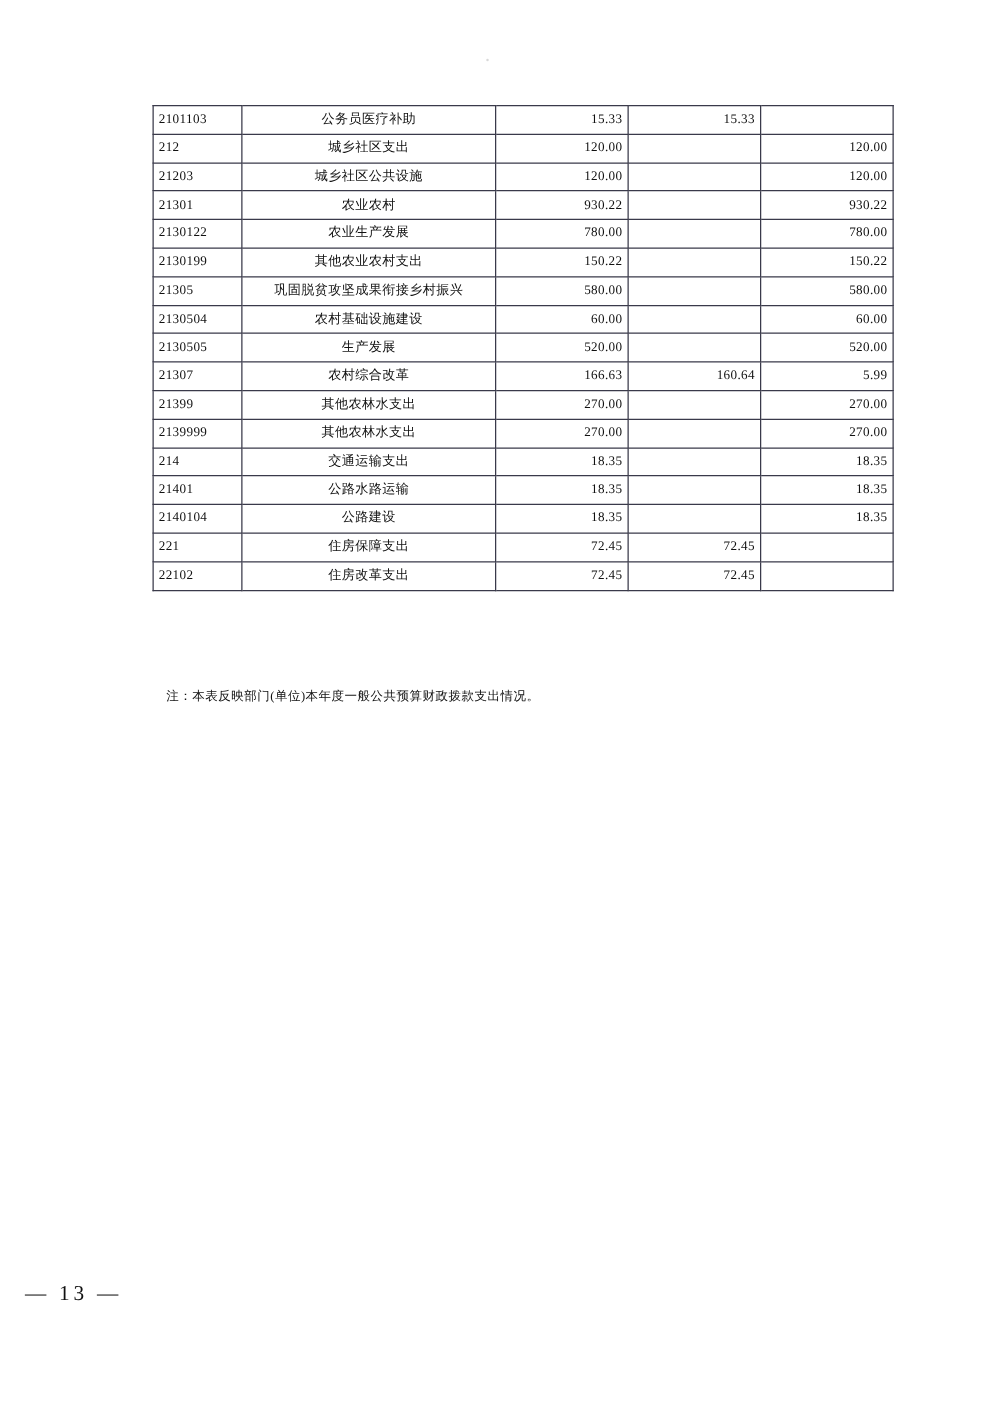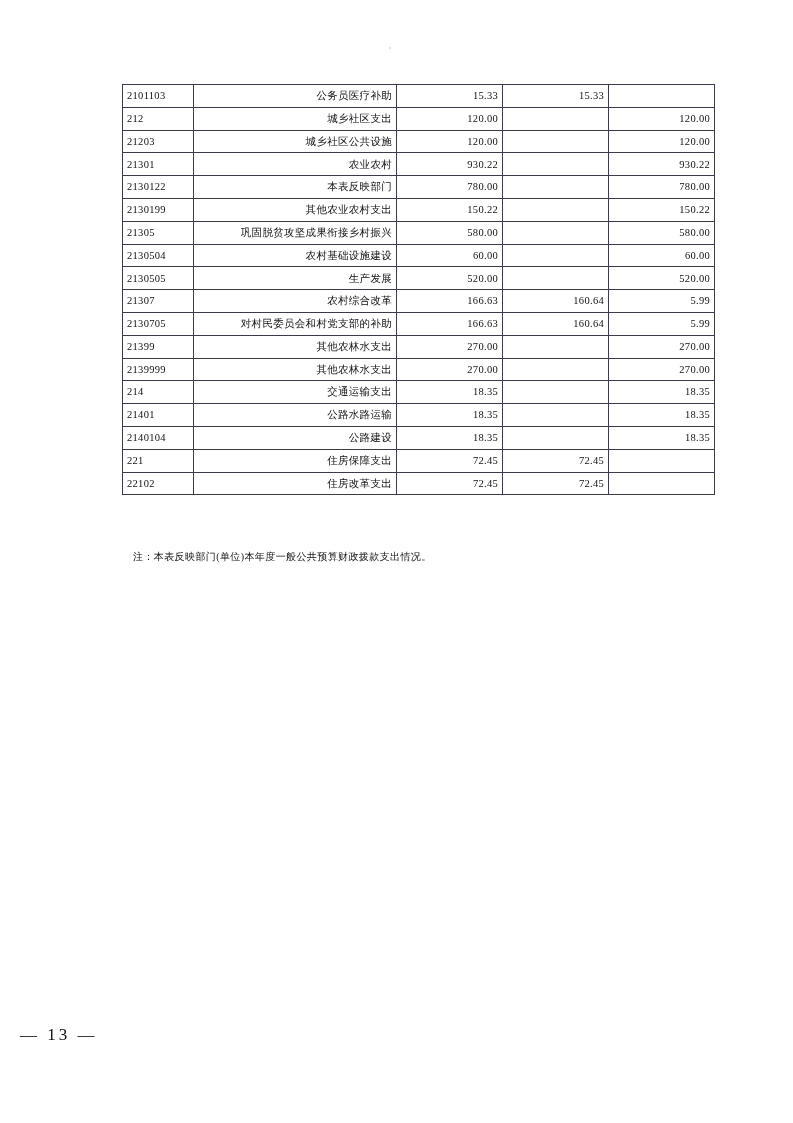--- a/index.html
+++ b/index.html
@@ -44,21 +44,21 @@
     letter-spacing: 0.3px;
     color: #111;
   }
   td.code {
     width: 62px;
     text-align: left;
     padding-left: 5px;
   }
   td.name {
     width: 194px;
-    text-align: right;
+    text-align: center;
     padding-left: 6px;
   }
   td.num {
     width: 97px;
     text-align: right;
     padding-right: 9px;
     font-family: "Liberation Serif", "DejaVu Serif", serif;
   }
   td.indent1 {
     padding-left: 16px;
@@ -123,21 +123,21 @@
           </tr>
           <tr>
             <td class="code">21301</td>
             <td class="name">农业农村</td>
             <td class="num">930.22</td>
             <td class="num"></td>
             <td class="num">930.22</td>
           </tr>
           <tr>
             <td class="code">2130122</td>
-            <td class="name indent1">本表反映部门</td>
+            <td class="name indent1">农业生产发展</td>
             <td class="num">780.00</td>
             <td class="num"></td>
             <td class="num">780.00</td>
           </tr>
           <tr>
             <td class="code">2130199</td>
             <td class="name indent1">其他农业农村支出</td>
             <td class="num">150.22</td>
             <td class="num"></td>
             <td class="num">150.22</td>
@@ -164,27 +164,20 @@
             <td class="num">520.00</td>
           </tr>
           <tr>
             <td class="code">21307</td>
             <td class="name">农村综合改革</td>
             <td class="num">166.63</td>
             <td class="num">160.64</td>
             <td class="num">5.99</td>
           </tr>
           <tr>
-            <td class="code">2130705</td>
-            <td class="name indent1">对村民委员会和村党支部的补助</td>
-            <td class="num">166.63</td>
-            <td class="num">160.64</td>
-            <td class="num">5.99</td>
-          </tr>
-          <tr>
             <td class="code">21399</td>
             <td class="name">其他农林水支出</td>
             <td class="num">270.00</td>
             <td class="num"></td>
             <td class="num">270.00</td>
           </tr>
           <tr>
             <td class="code">2139999</td>
             <td class="name indent1">其他农林水支出</td>
             <td class="num">270.00</td>

